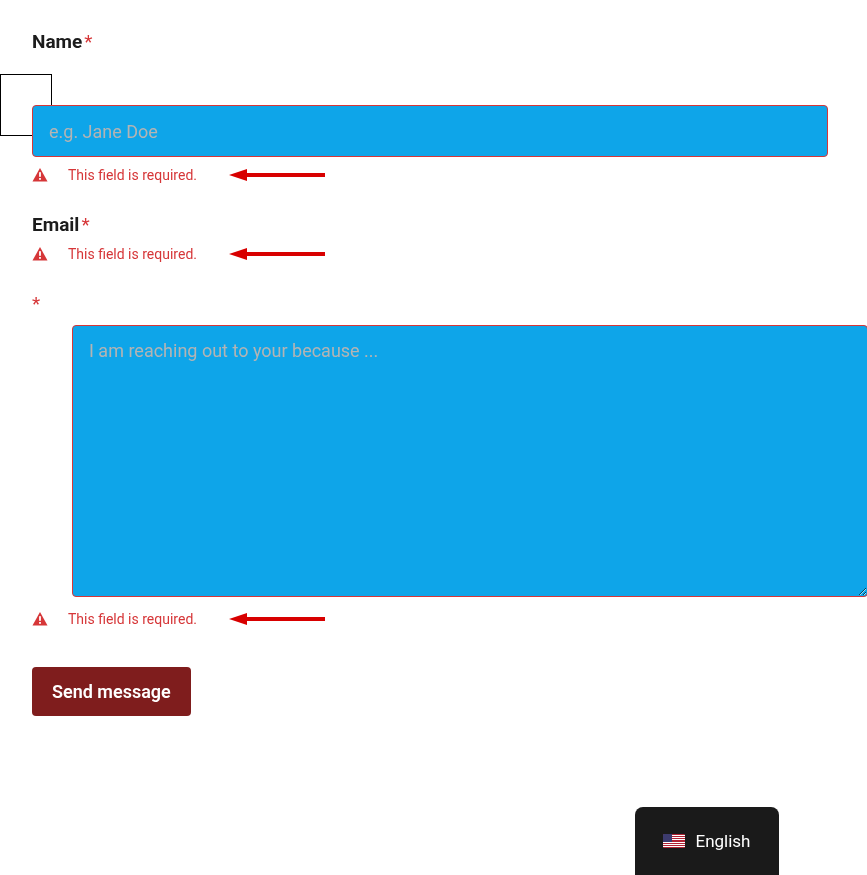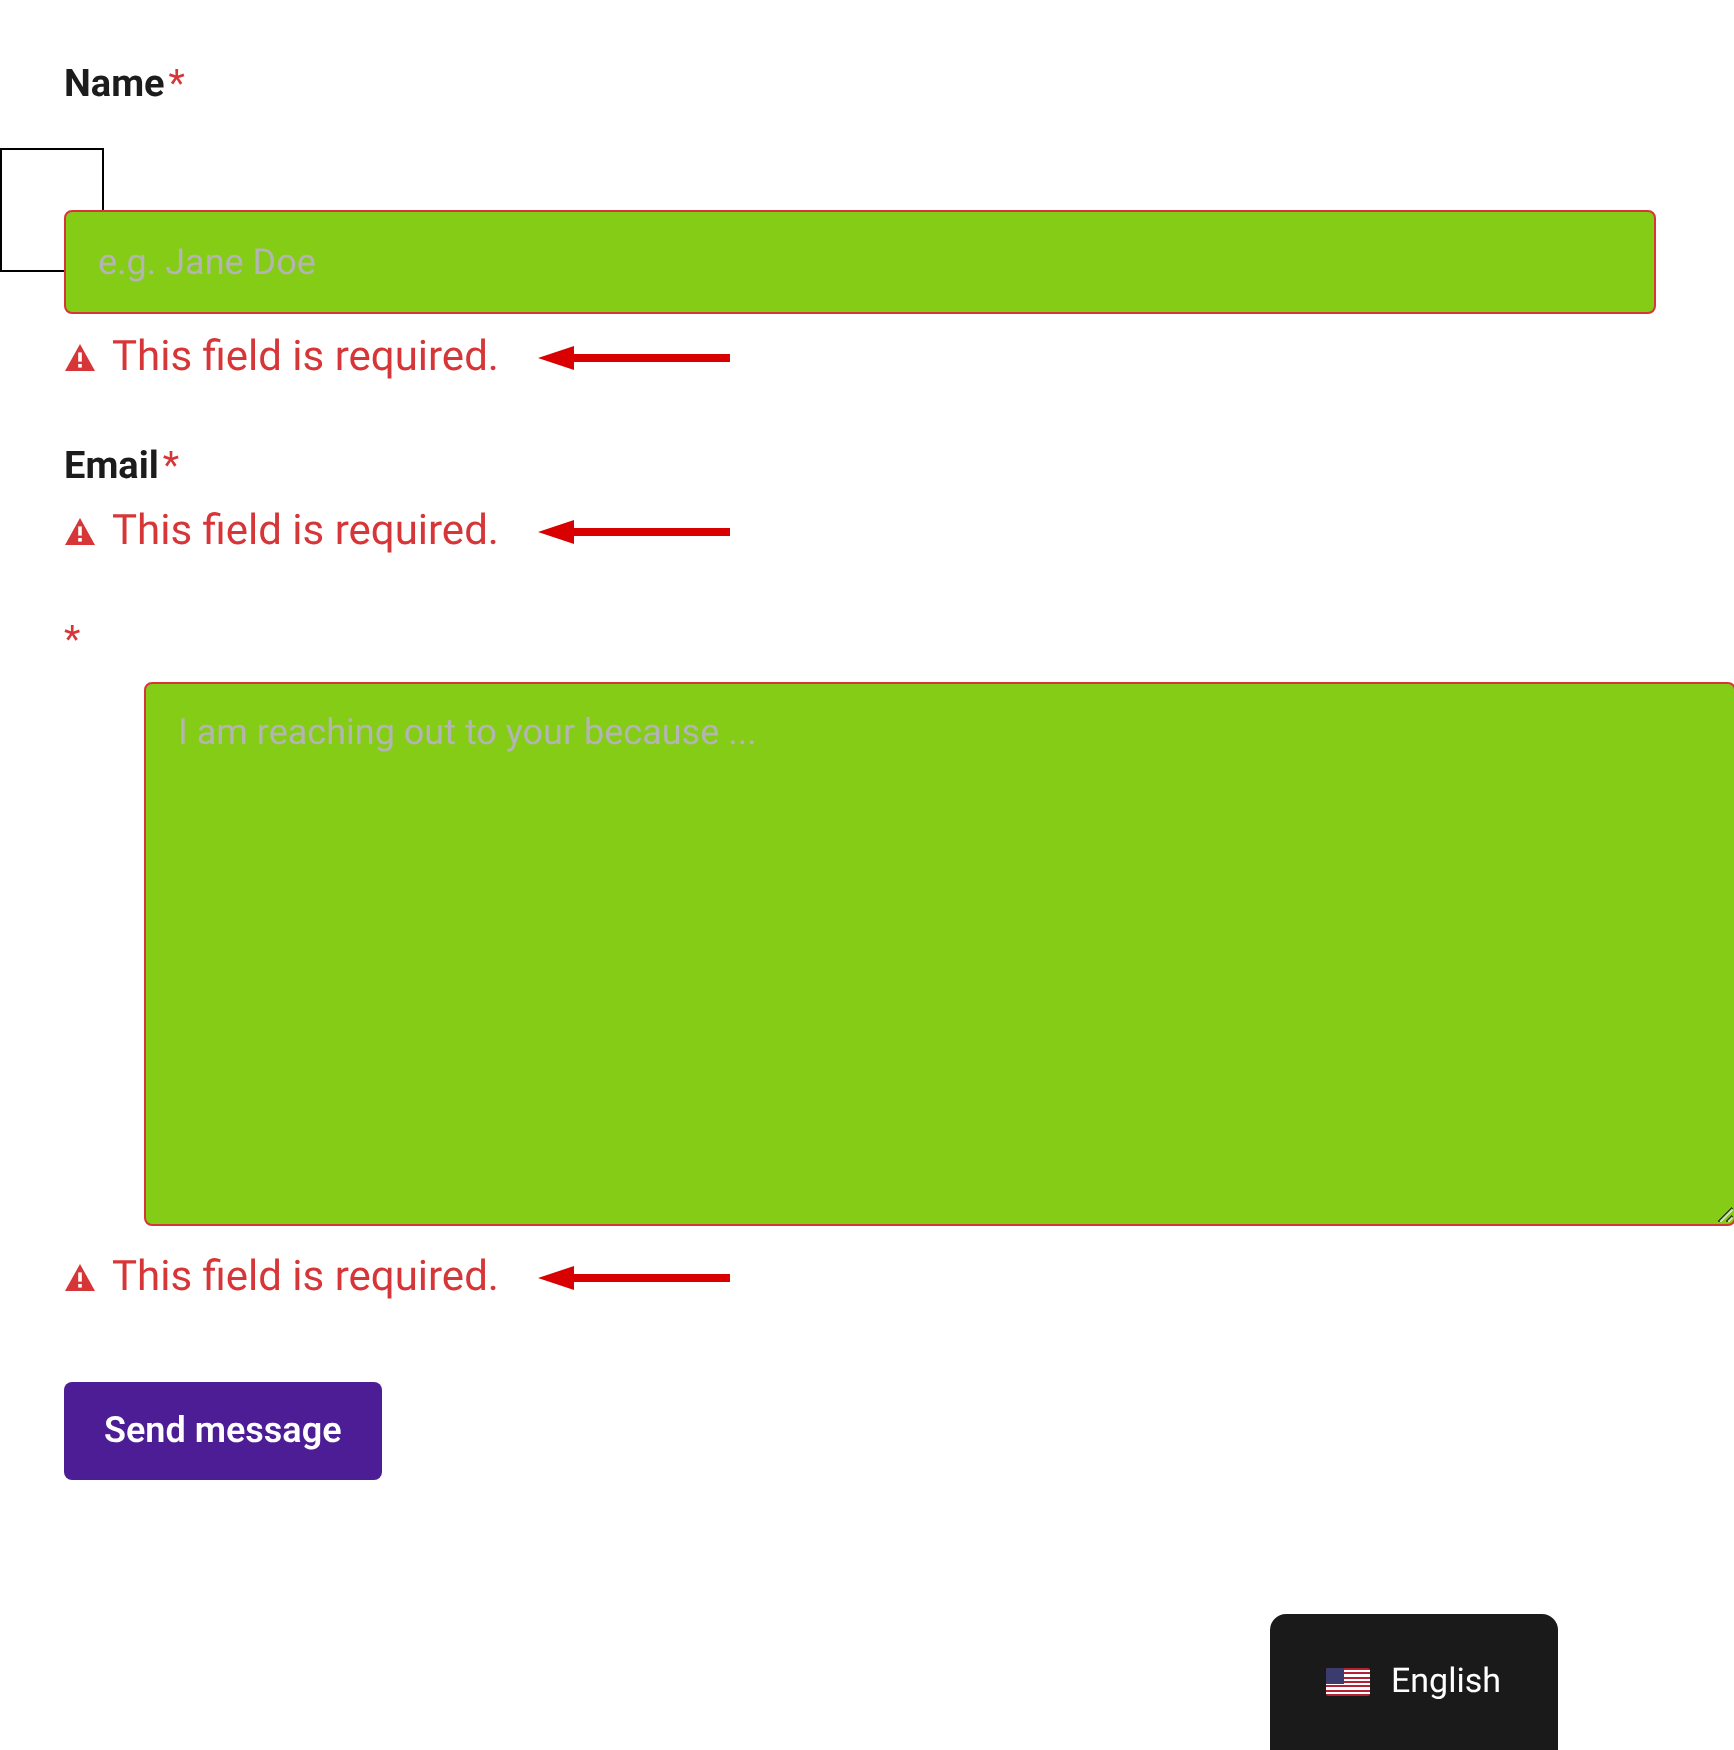--- a/index.html
+++ b/index.html
@@ -48,63 +48,63 @@
       font-weight: 400;
     }
     .label-gap-lg { margin-bottom: 52px; }
     input[type="text"], input[type="email"], textarea {
       width: 796px;
       border: 1px solid #d63638;
       border-radius: 4px;
       font-size: 18px;
       font-family: inherit;
       color: #333;
-      background: #84cc16;
+      background: #0ea5e9;
       position: relative;
       z-index: 1;
     }
     input[type="text"], input[type="email"] {
       height: 52px;
       padding: 0 16px;
     }
     textarea {
       height: 272px;
       padding: 14px 16px;
       resize: both;
       margin-left: 40px;
     }
     input::placeholder, textarea::placeholder {
       color: #b4b4b4;
     }
     .error-row {
       margin-top: 10px;
       display: flex;
       align-items: center;
-      gap: 8px;
+      gap: 20px;
       color: #d63638;
-      font-size: 21px;
+      font-size: 14px;
     }
     .error-row svg.warn {
       width: 16px;
       height: 16px;
       flex-shrink: 0;
     }
     .arrow-wrap {
       margin-left: 12px;
       display: flex;
       align-items: center;
     }
     .arrow-wrap svg {
       display: block;
     }
     .submit-row {
       margin-top: 40px;
     }
     .submit-btn {
-      background: #4c1d95;
+      background: #7f1d1d;
       color: #fff;
       border: none;
       border-radius: 4px;
       padding: 14px 20px;
       font-size: 18px;
       font-weight: 600;
       cursor: pointer;
       font-family: inherit;
     }
     .lang-widget {

